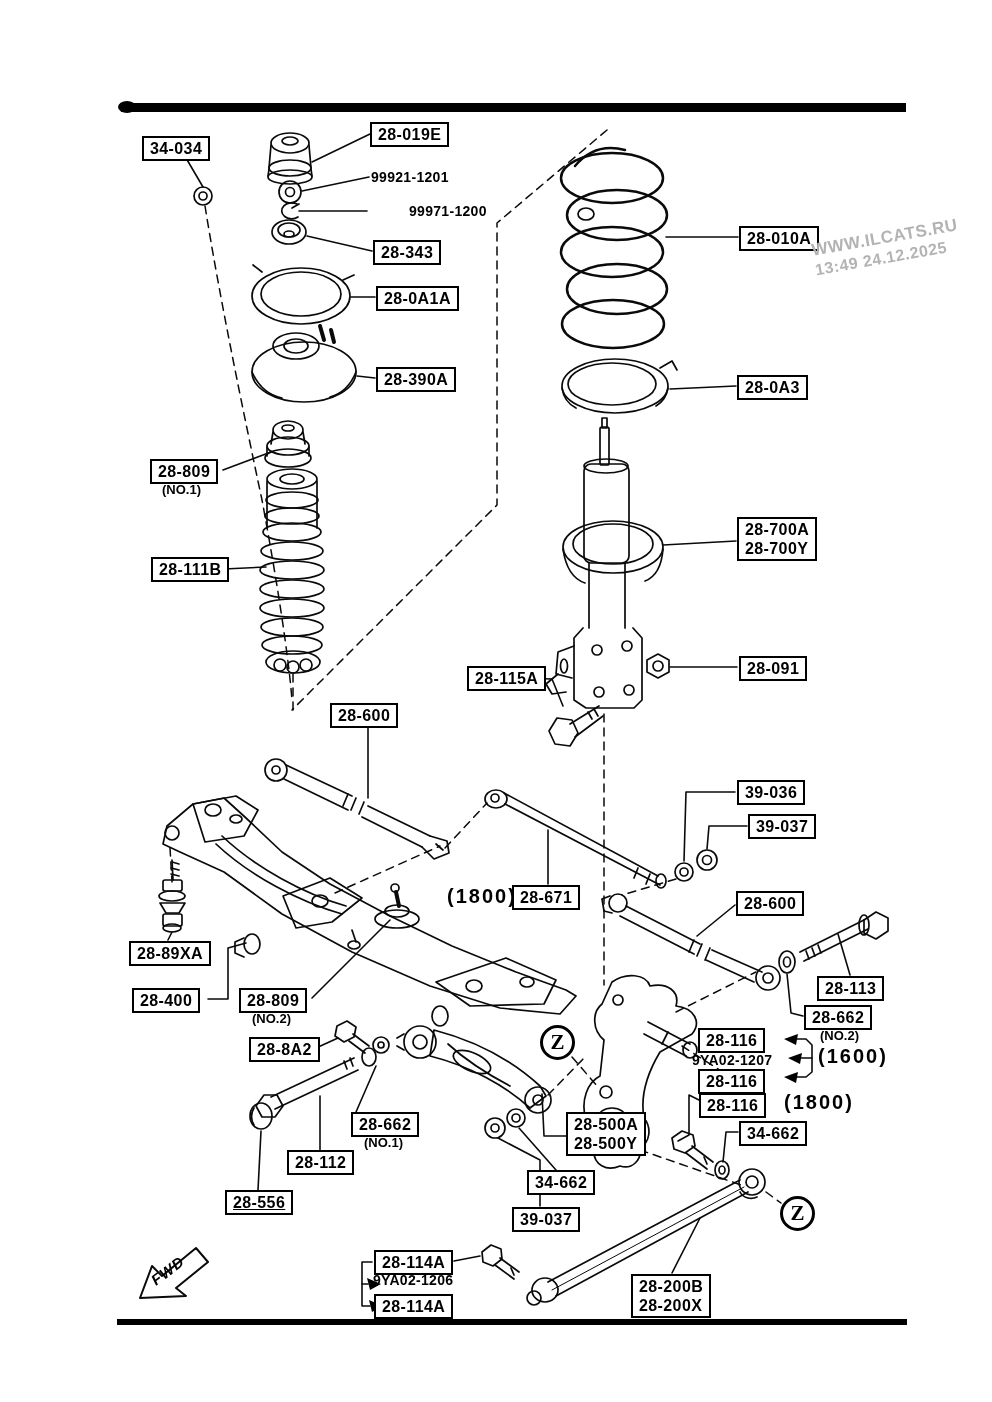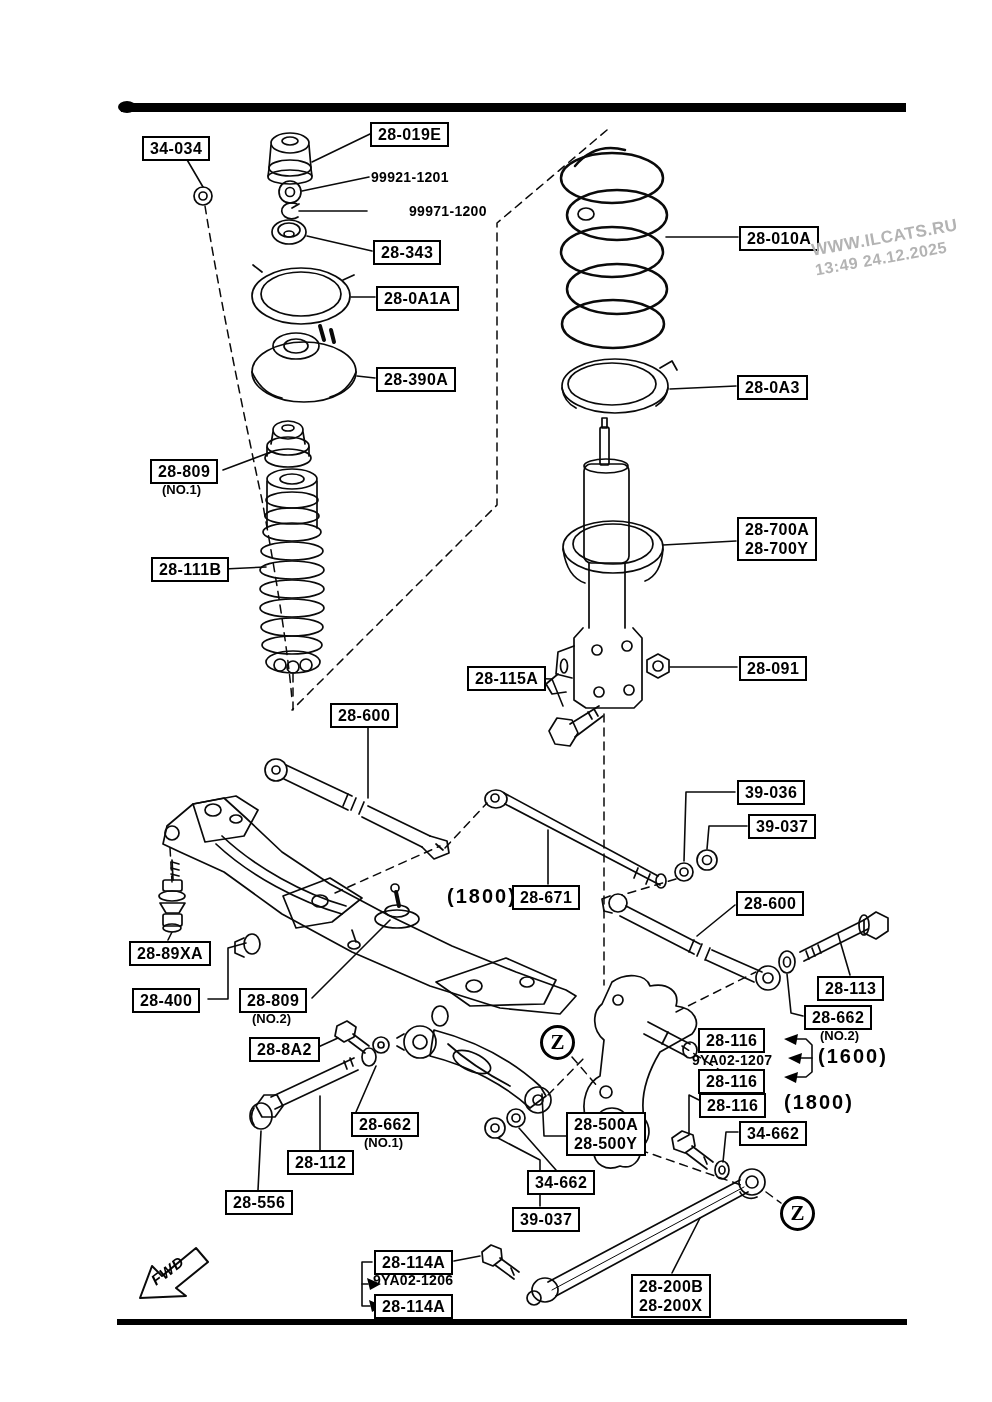--- a/index.html
+++ b/index.html
@@ -426,21 +426,21 @@
       <div class="lbl big" style="left: 784px; top: 1092px;">(1800)</div>
       <div class="lbl boxed" style="left: 739px; top: 1121px;">34-662</div>
       <div class="lbl boxed" style="left: 566px; top: 1112px;">
         <div>28-500A</div>
         <div>28-500Y</div>
       </div>
       <div class="lbl boxed" style="left: 351px; top: 1112px;">28-662</div>
       <div class="lbl note" style="left: 364px; top: 1136px;">(NO.1)</div>
       <div class="lbl boxed" style="left: 287px; top: 1150px;">28-112</div>
       <div class="lbl boxed" style="left: 527px; top: 1170px;">34-662</div>
-      <div class="lbl boxed" style="left: 225px; top: 1190px;">28-556</div>
+      <div class="lbl boxed" style="left: 225px; top: 1190px; text-decoration: underline;">28-556</div>
       <div class="lbl boxed" style="left: 512px; top: 1207px;">39-037</div>
       <div class="lbl boxed" style="left: 374px; top: 1250px;">28-114A</div>
       <div class="lbl plain" style="left: 373px; top: 1273px;">9YA02-1206</div>
       <div class="lbl boxed" style="left: 374px; top: 1294px;">28-114A</div>
       <div class="lbl boxed" style="left: 631px; top: 1274px;">
         <div>28-200B</div>
         <div>28-200X</div>
       </div>
     </div>
 

